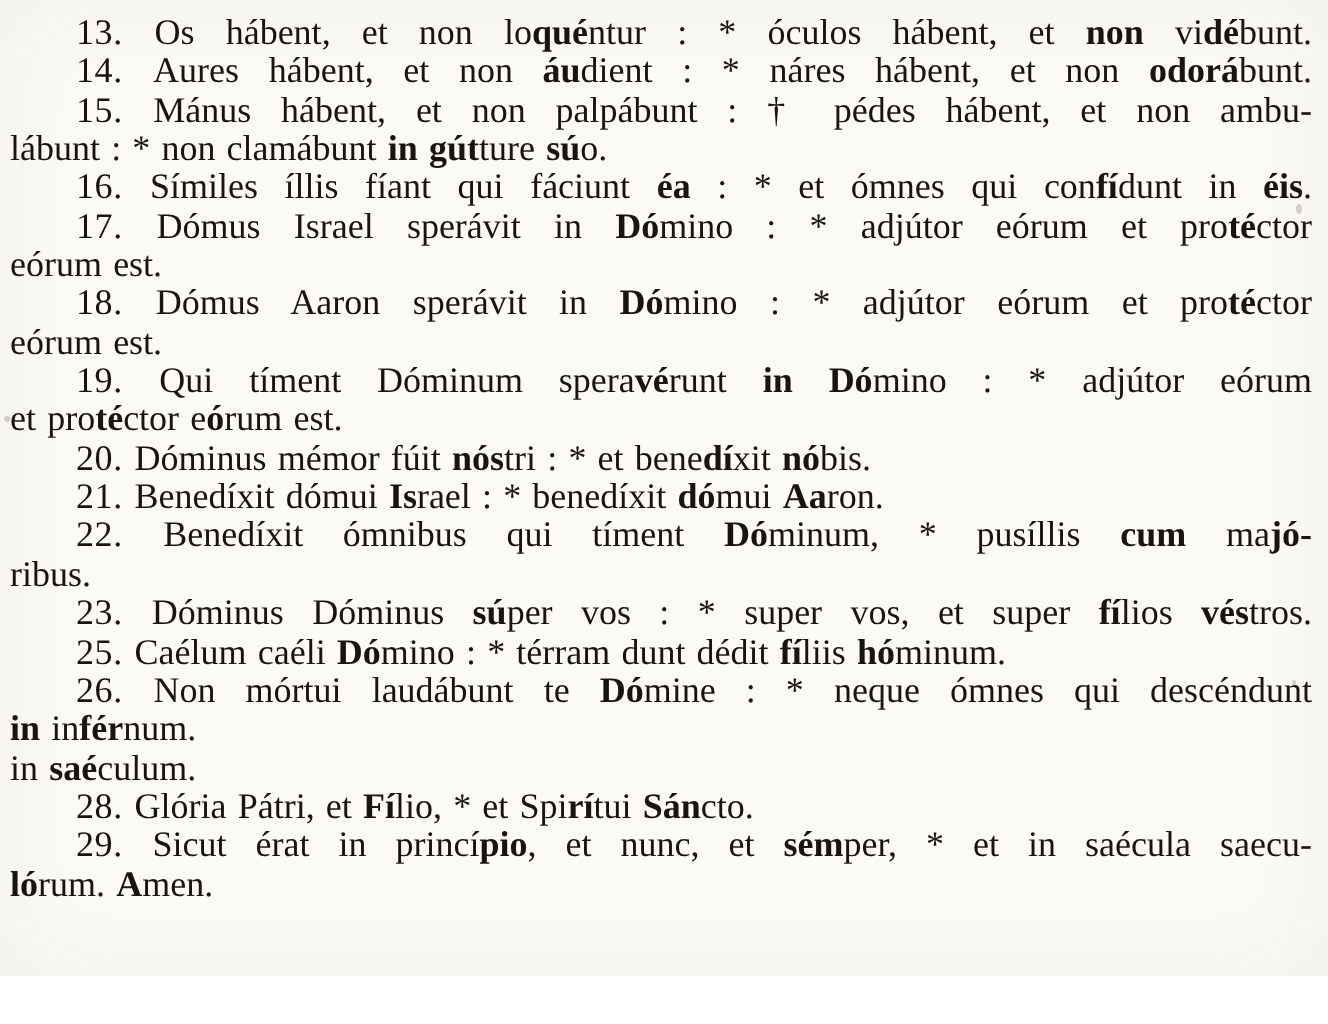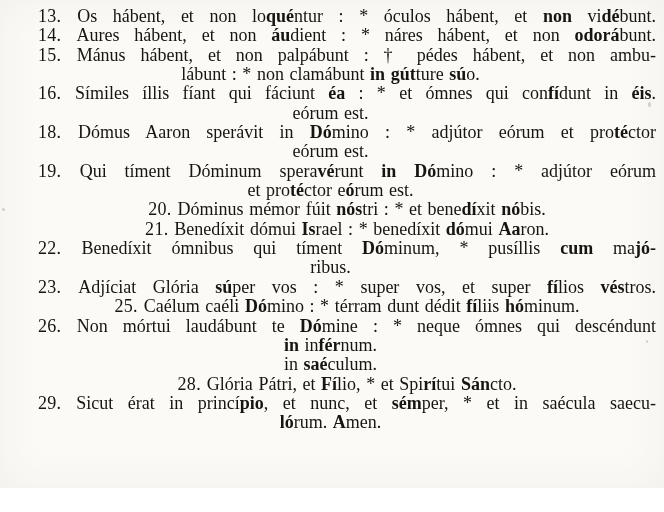--- a/index.html
+++ b/index.html
@@ -11,47 +11,48 @@
     padding: 7px 8px 0 5px;
     background: #fbfaf7;
     box-shadow: inset 0 0 45px rgba(70,60,45,0.05);
     font-family: "Liberation Serif", serif;
     font-size: 18px;
     line-height: 19.35px;
     color: #171411;
     overflow: hidden;
     word-spacing: 0.06em;
   }
-  .line { text-align: center; }
+  .line { text-align: left; }
   .line.just { text-align: justify; text-align-last: justify; }
   .line.indent { text-indent: 33px; }
   .line b { font-weight: 700; }
   .vnum { letter-spacing: 0.3px; }
   .speck { position: absolute; border-radius: 50%; background: rgba(75,65,55,0.22); }
 </style>
 </head>
 <body>
 
 <div class="page" style="background: rgb(251, 250, 247); color: rgb(23, 20, 17);">
   <div id="verses">
       <div class="line indent just"><span class="vnum">13. </span><span>Os hábent, et non lo</span><b>qué</b><span>ntur : * óculos hábent, et </span><b>non</b><span> vi</span><b>dé</b><span>bunt.</span></div>
       <div class="line indent just"><span class="vnum">14. </span><span>Aures hábent, et non </span><b>áu</b><span>dient : * náres hábent, et non </span><b>odorá</b><span>bunt.</span></div>
       <div class="line indent just"><span class="vnum">15. </span><span>Mánus hábent, et non palpábunt : † pédes hábent, et non ambu-</span></div>
       <div class="line"><span>lábunt : * non clamábunt </span><b>in gút</b><span>ture </span><b>sú</b><span>o.</span></div>
       <div class="line indent just"><span class="vnum">16. </span><span>Símiles íllis fíant qui fáciunt </span><b>éa</b><span> : * et ómnes qui con</span><b>fí</b><span>dunt in </span><b>éis</b><span>.</span></div>
+      <div class="line indent just"><span class="vnum">17. </span><span>Dómus Israel sperávit in </span><b>Dó</b><span>mino : * adjútor eórum et pro</span><b>té</b><span>ctor</span></div>
       <div class="line"><span>eórum est.</span></div>
       <div class="line indent just"><span class="vnum">18. </span><span>Dómus Aaron sperávit in </span><b>Dó</b><span>mino : * adjútor eórum et pro</span><b>té</b><span>ctor</span></div>
       <div class="line"><span>eórum est.</span></div>
       <div class="line indent just"><span class="vnum">19. </span><span>Qui tíment Dóminum spera</span><b>vé</b><span>runt </span><b>in</b><span> </span><b>Dó</b><span>mino : * adjútor eórum</span></div>
       <div class="line"><span>et pro</span><b>té</b><span>ctor e</span><b>ó</b><span>rum est.</span></div>
       <div class="line indent"><span class="vnum">20. </span><span>Dóminus mémor fúit </span><b>nós</b><span>tri : * et bene</span><b>dí</b><span>xit </span><b>nó</b><span>bis.</span></div>
       <div class="line indent"><span class="vnum">21. </span><span>Benedíxit dómui </span><b>Is</b><span>rael : * benedíxit </span><b>dó</b><span>mui </span><b>Aa</b><span>ron.</span></div>
       <div class="line indent just"><span class="vnum">22. </span><span>Benedíxit ómnibus qui tíment </span><b>Dó</b><span>minum, * pusíllis </span><b>cum</b><span> ma</span><b>jó-</b></div>
       <div class="line"><span>ribus.</span></div>
-      <div class="line indent just"><span class="vnum">23. </span><span>Adjíciat Glória </span><b>sú</b><span>per vos : * super vos, et super </span><b>fí</b><span>lios </span><b>vés</b><span>tros.</span></div>
+      <div class="line indent just"><span class="vnum">23. </span><span>Dóminus Dóminus </span><b>sú</b><span>per vos : * super vos, et super </span><b>fí</b><span>lios </span><b>vés</b><span>tros.</span></div>
       <div class="line indent"><span class="vnum">25. </span><span>Caélum caéli </span><b>Dó</b><span>mino : * térram dunt dédit </span><b>fí</b><span>liis </span><b>hó</b><span>minum.</span></div>
       <div class="line indent just"><span class="vnum">26. </span><span>Non mórtui laudábunt te </span><b>Dó</b><span>mine : * neque ómnes qui descéndunt</span></div>
       <div class="line"><b>in</b><span> in</span><b>fér</b><span>num.</span></div>
       <div class="line"><span>in </span><b>saé</b><span>culum.</span></div>
       <div class="line indent"><span class="vnum">28. </span><span>Glória Pátri, et </span><b>Fí</b><span>lio, * et Spi</span><b>rí</b><span>tui </span><b>Sán</b><span>cto.</span></div>
       <div class="line indent just"><span class="vnum">29. </span><span>Sicut érat in princí</span><b>pio</b><span>, et nunc, et </span><b>sém</b><span>per, * et in saécula saecu-</span></div>
       <div class="line"><b>ló</b><span>rum. </span><b>A</b><span>men.</span></div>
     </div>
 <div class="speck" style="left: 648px; top: 102px; width: 3px; height: 5px;"></div>
     <div class="speck" style="left: 2px; top: 208px; width: 3px; height: 3px;"></div>

